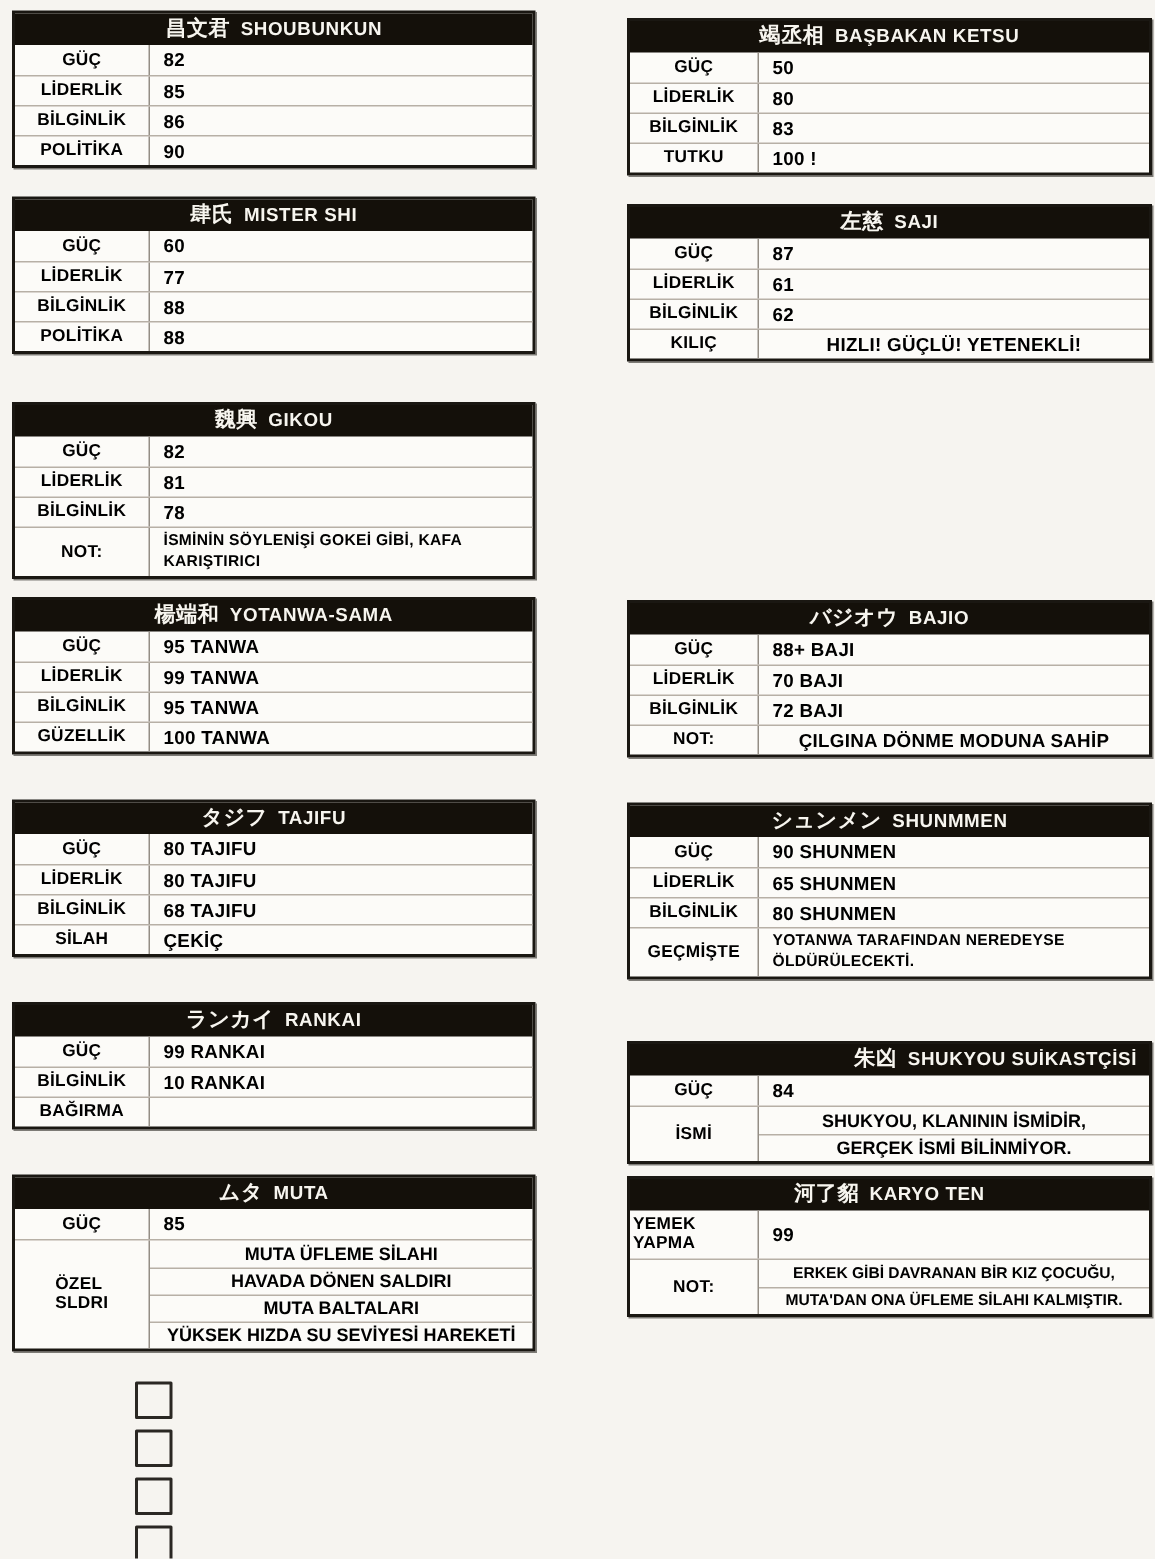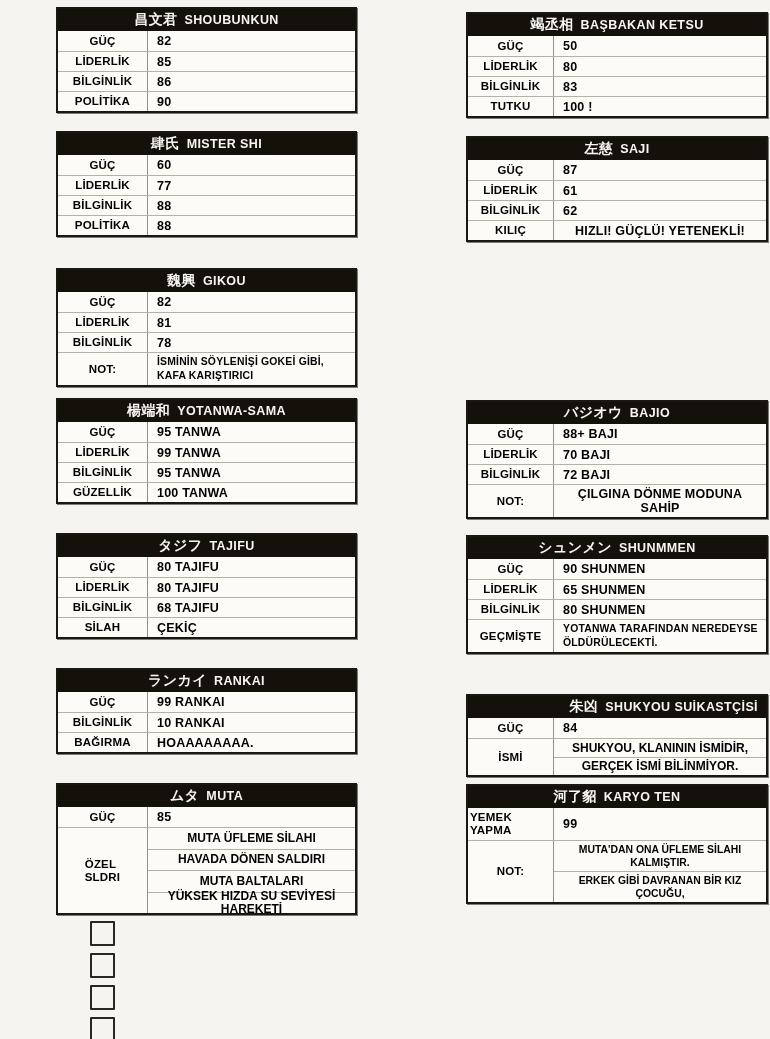--- a/index.html
+++ b/index.html
@@ -12,21 +12,20 @@
   .page { position: relative; width: 770px; height: 1039px; }
   .col { position: absolute; top: 0; height: 100%; }
   .col-left  { left: 8px;   width: 349px; }
   .col-right { left: 418px; width: 350px; }
 
   .card {
     position: absolute; left: 0; right: 0;
     background: #fcfbf8;
     border: 2px solid #1a1712;
     box-shadow: 1px 1px 0 rgba(26,23,18,.55);
-    margin-left: 48px;
   }
   .hdr {
     background: #14100a; color: #f7f5ef;
     text-align: center; font-weight: bold;
     font-size: 12.5px; letter-spacing: .4px;
     padding: 2px 8px 3px; line-height: 16px;
     white-space: nowrap; overflow: hidden;
   }
   .hdr.right { text-align: right; }
   .hdr .jp  { font-size: 14px; margin-right: 7px; font-family: "DejaVu Sans", sans-serif; }
@@ -170,21 +169,20 @@
         <div class="row">
           <div class="lbl">GÜÇ</div>
           <div class="val">99 RANKAI</div>
         </div>
         <div class="row">
           <div class="lbl">BİLGİNLİK</div>
           <div class="val">10 RANKAI</div>
         </div>
         <div class="row">
           <div class="lbl">BAĞIRMA</div>
-          <div class="val">HOAAAAAAAA.</div>
         </div>
       </div>
       <div class="card" style="top: 783px;">
         <div class="hdr"><span class="jp">ムタ</span><span class="lat">MUTA</span></div>
         <div class="row">
           <div class="lbl">GÜÇ</div>
           <div class="val">85</div>
         </div>
         <div class="row">
           <div class="lbl">ÖZEL
@@ -291,22 +289,22 @@
       </div>
       <div class="card" style="top: 784px;">
         <div class="hdr"><span class="jp">河了貂</span><span class="lat">KARYO TEN</span></div>
         <div class="row">
           <div class="lbl">YEMEK YAPMA</div>
           <div class="val">99</div>
         </div>
         <div class="row">
           <div class="lbl">NOT:</div>
           <div class="vals">
+            <div class="small">ERKEK GİBİ DAVRANAN BİR KIZ ÇOCUĞU,</div>
             <div class="small">MUTA'DAN ONA ÜFLEME SİLAHI KALMIŞTIR.</div>
-            <div class="small">ERKEK GİBİ DAVRANAN BİR KIZ ÇOCUĞU,</div>
           </div>
         </div>
       </div>
     </div>
   <div class="checkbox-list">
       <div class="cb"></div>
       <div class="cb"></div>
       <div class="cb"></div>
       <div class="cb"></div>
     </div>

